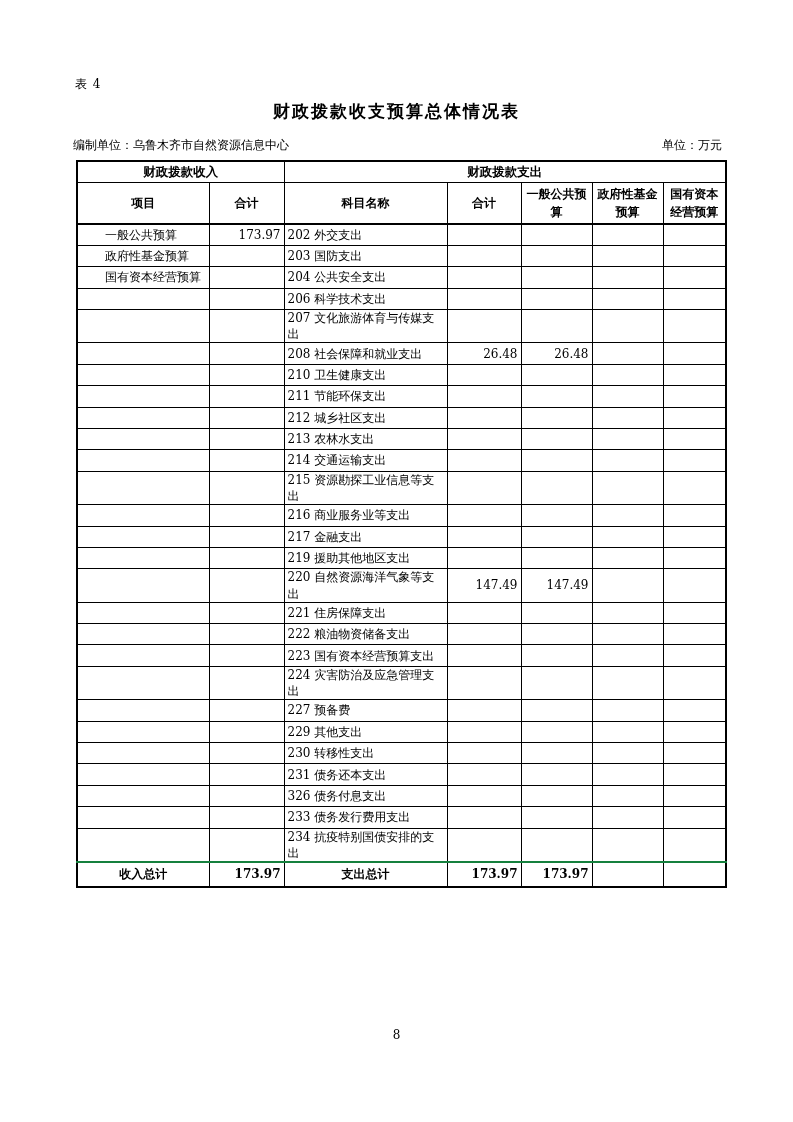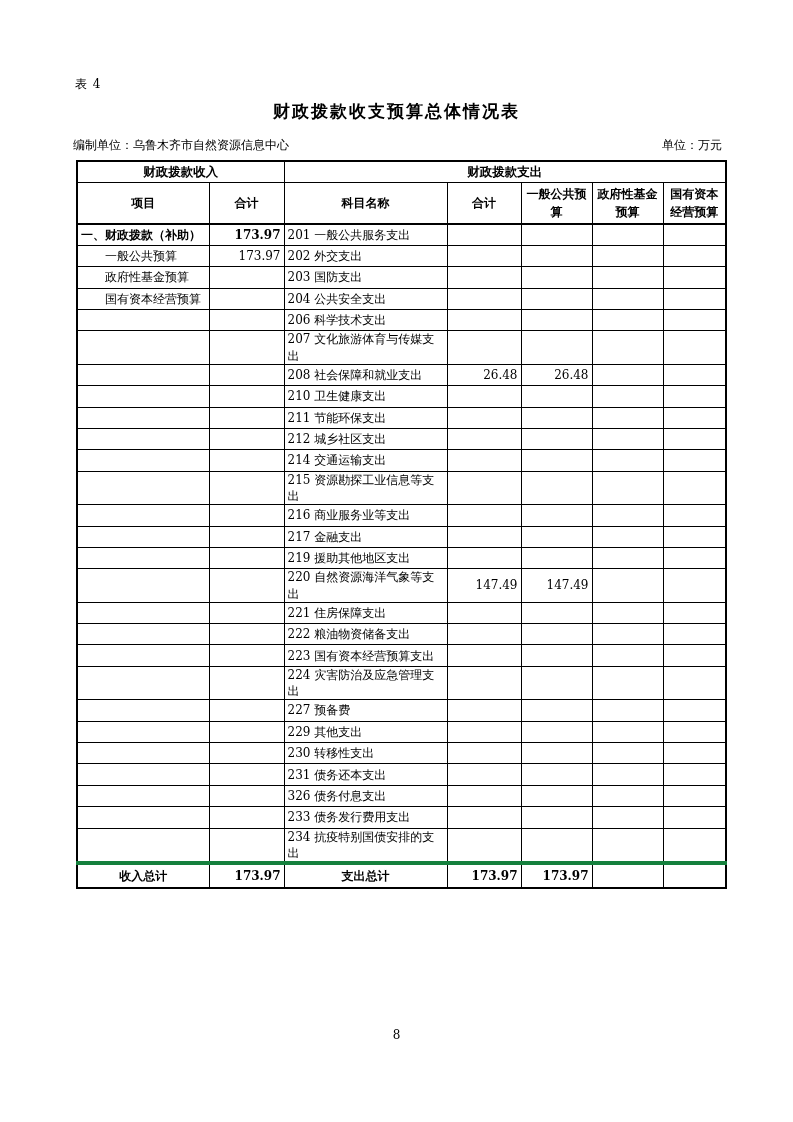--- a/index.html
+++ b/index.html
@@ -50,21 +50,21 @@
   tr.data-row { height: 21.4px; }
   tr.data-row td { vertical-align: middle; }
   td.c-income { text-align: left; padding-left: 3px; }
   td.c-income.main { font-weight: bold; }
   td.c-income.sub { padding-left: 27px; }
   td.c-num { text-align: right; padding-right: 4px; }
   td.c-num.bold { font-weight: bold; }
   td.c-expense { text-align: left; padding-left: 2px; }
   tr.total-row { height: 25px; }
   tr.total-row td {
-    border-top: 4px solid #15803d;
+    border-top: 2px solid #15803d;
     font-weight: bold;
   }
   tr.total-row td.c-label { text-align: center; }
   .page-number {
     position: absolute; left: 0; top: 1028px; width: 100%;
     text-align: center; font-size: 12px;
   }
 </style>
 </head>
 <body>
@@ -100,29 +100,20 @@
         <th>合计</th>
         <th>科目名称</th>
         <th>合计</th>
         <th>一般公共预算</th>
         <th>政府性基金预算</th>
         <th>国有资本经营预算</th>
       </tr>
     </thead>
     <tbody>
 
-    <tr class="data-row">
-          <td class="c-income main">一、财政拨款（补助）</td>
-          <td class="c-num bold">173.97</td>
-          <td class="c-expense">201 一般公共服务支出</td>
-          <td class="c-num"></td>
-          <td class="c-num"></td>
-          <td class="c-num"></td>
-          <td class="c-num"></td>
-        </tr>
         <tr class="data-row">
           <td class="c-income sub">一般公共预算</td>
           <td class="c-num">173.97</td>
           <td class="c-expense">202 外交支出</td>
           <td class="c-num"></td>
           <td class="c-num"></td>
           <td class="c-num"></td>
           <td class="c-num"></td>
         </tr>
         <tr class="data-row">
@@ -185,20 +176,29 @@
           <td class="c-expense">211 节能环保支出</td>
           <td class="c-num"></td>
           <td class="c-num"></td>
           <td class="c-num"></td>
           <td class="c-num"></td>
         </tr>
         <tr class="data-row">
           <td class="c-income"></td>
           <td class="c-num"></td>
           <td class="c-expense">212 城乡社区支出</td>
+          <td class="c-num"></td>
+          <td class="c-num"></td>
+          <td class="c-num"></td>
+          <td class="c-num"></td>
+        </tr>
+        <tr class="data-row">
+          <td class="c-income"></td>
+          <td class="c-num"></td>
+          <td class="c-expense">213 农林水支出</td>
           <td class="c-num"></td>
           <td class="c-num"></td>
           <td class="c-num"></td>
           <td class="c-num"></td>
         </tr>
         <tr class="data-row">
           <td class="c-income"></td>
           <td class="c-num"></td>
           <td class="c-expense">214 交通运输支出</td>
           <td class="c-num"></td>

